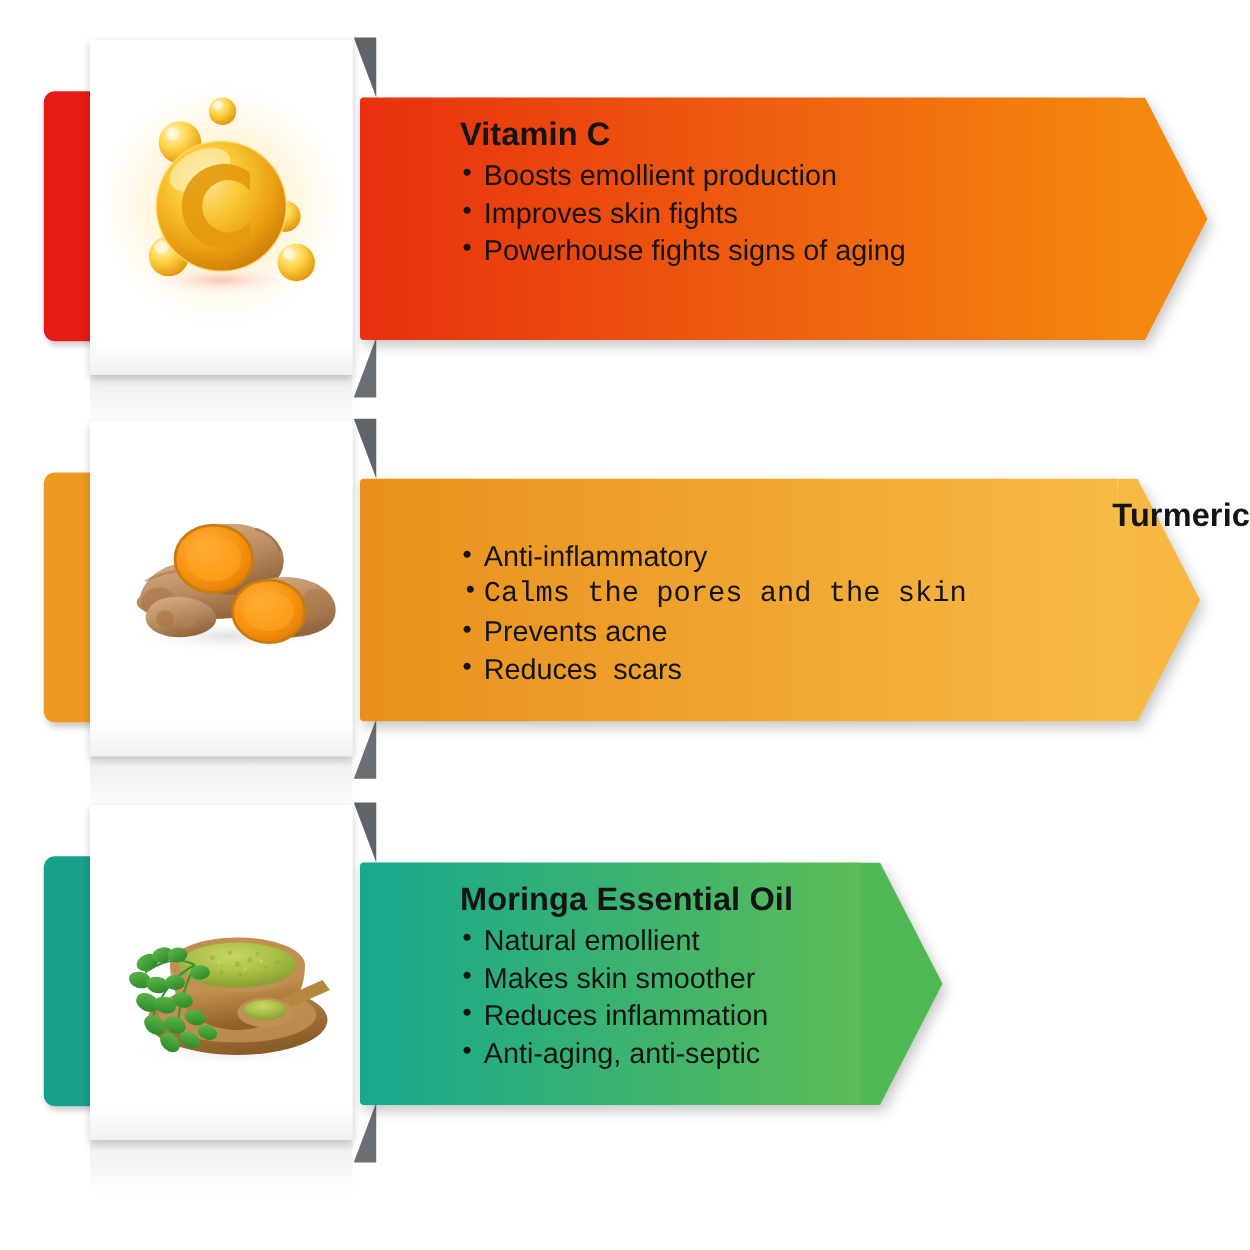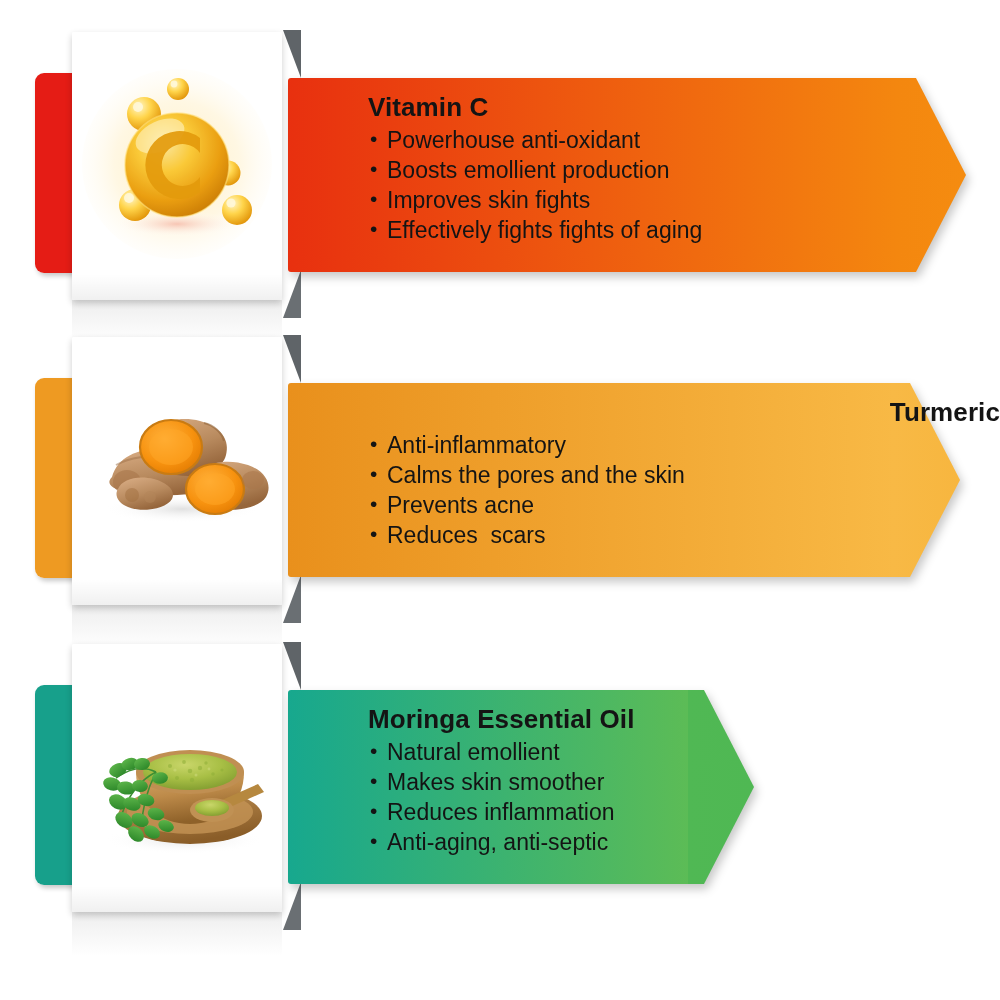--- a/index.html
+++ b/index.html
@@ -166,24 +166,23 @@
         <ellipse cx="88" cy="104" rx="26" ry="15" fill="#fff6cc" opacity=".55" transform="rotate(-25 88 104)"></ellipse>
 
         <path d="M128 106 a34 34 0 1 0 0 54 l0 -15 a21 21 0 1 1 0 -24 z" fill="#e39a0c" opacity=".92"></path>
         <circle cx="105" cy="133" r="52" fill="none" stroke="#ffe07a" stroke-width="1.6" opacity=".6"></circle>
       </svg>
     </div>
 
     <div class="content" style="left:368px;top:90px;">
       <div class="title" style="color: rgb(20, 20, 20);">Vitamin C</div>
       <ul class="benefits">
-        <li style="color: rgb(20, 20, 20);">Powerhouse anti-oxidant</li>
         <li style="color: rgb(20, 20, 20);">Boosts emollient production</li>
         <li style="color: rgb(20, 20, 20);">Improves skin fights</li>
-        <li style="color: rgb(20, 20, 20);">Effectively fights fights of aging</li>
+        <li style="color: rgb(20, 20, 20);">Powerhouse fights signs of aging</li>
       </ul>
     </div>
   </div>
 
   <div class="row" id="row-1">
 
     <div class="tab" id="tab-1" style="background: linear-gradient(rgb(238, 154, 34) 0%, rgb(238, 154, 34) 100%);"></div>
     <div class="fold top"></div>
     <div class="fold bot"></div>
 
@@ -251,21 +250,21 @@
                  C46 166 42 158 46 152 Z" fill="url(#skin2)"></path>
         <circle cx="60" cy="158" r="7" fill="#a2703f" opacity=".5"></circle>
         <circle cx="78" cy="160" r="6" fill="#b3855a" opacity=".5"></circle>
       </svg>
     </div>
 
     <div class="content" style="left:368px;top:90px;">
       <div class="title" style="color: rgb(20, 20, 20); text-align: right;">Turmeric</div>
       <ul class="benefits">
         <li style="color: rgb(20, 20, 20);">Anti-inflammatory</li>
-        <li style="color: rgb(20, 20, 20);">Calms the pores and the skin</li>
+        <li style="color: rgb(20, 20, 20); font-family: Liberation Mono, monospace;">Calms the pores and the skin</li>
         <li style="color: rgb(20, 20, 20);">Prevents acne</li>
         <li style="color: rgb(20, 20, 20);">Reduces  scars</li>
       </ul>
     </div>
   </div>
 
   <div class="row" id="row-2">
 
     <div class="tab" id="tab-2" style="background: linear-gradient(rgb(23, 160, 139) 0%, rgb(23, 160, 139) 100%);"></div>
     <div class="fold top"></div>

